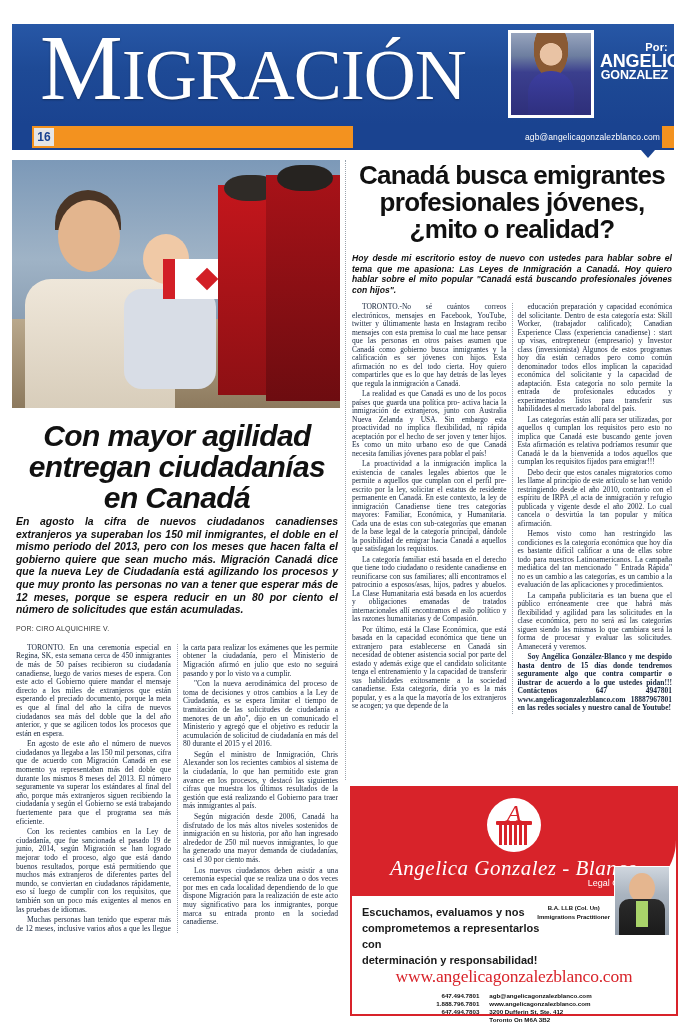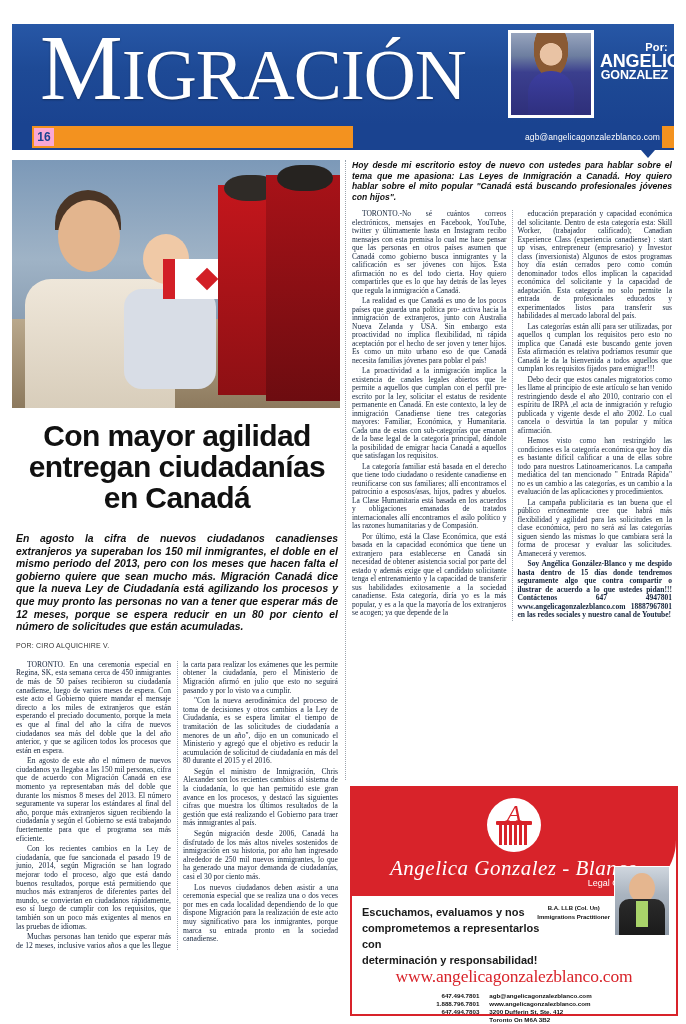--- a/index.html
+++ b/index.html
@@ -74,21 +74,21 @@
   .author-by .l3{font-size:12.5px;letter-spacing:-.2px;}
 
   .mast-bar{
     position:absolute;left:12px;top:124px;width:662px;height:26px;
     background:#1a4390;
   }
   .bar-orange{
     position:absolute;left:20px;top:2px;height:22px;width:321px;background:#f3921f;
   }
   .bar-pagenum{
-    position:absolute;left:22px;top:4px;width:20px;height:18px;background:#f9a8d4;
+    position:absolute;left:22px;top:4px;width:20px;height:18px;background:#e5e5e5;
     color:#1a4390;font-family:"Liberation Sans", sans-serif;font-weight:bold;font-size:12px;
     text-align:center;line-height:18px;
   }
   .bar-date{
     position:absolute;left:48px;top:5px;
     color:#ffffff;font-family:"Liberation Sans", sans-serif;font-weight:bold;font-size:11.5px;
     line-height:16px;white-space:nowrap;
   }
   .bar-right{
     position:absolute;right:14px;top:2px;height:22px;
@@ -137,21 +137,21 @@
   .photo .rcmp2{position:absolute;right:0%;top:6%;width:74px;height:226px;
     background:linear-gradient(180deg,#a81218 0%,#6d0c10 100%);}
   .photo .hat1{position:absolute;right:19%;top:6%;width:54px;height:26px;border-radius:50%/60%;
     background:#2f2b27;}
   .photo .hat2{position:absolute;right:2%;top:2%;width:56px;height:26px;border-radius:50%/60%;
     background:#262320;}
 
   .headline-left{
     font-family:"Liberation Sans", sans-serif;font-weight:bold;
     font-size:30px;line-height:31px;text-align:center;color:#111;
-    margin:12px 4px 20px 4px;letter-spacing:-.6px;
+    margin:12px 4px 3px 4px;letter-spacing:-.6px;font-style:italic;
   }
   .standfirst{
     font-family:"Liberation Sans", sans-serif;font-style:italic;font-weight:bold;
     font-size:10.4px;line-height:12.6px;color:#111;text-align:justify;margin:0 4px 8px 4px;
   }
   .byline{
     font-family:"Liberation Sans", sans-serif;font-size:7px;color:#333;
     margin:0 4px 6px 4px;letter-spacing:.2px;
   }
   .body-2col{column-count:2;column-gap:12px;column-rule:1px dotted #9aa3ad;margin:12px 4px;}
@@ -321,20 +321,25 @@
       <p>"Con la nueva aerodinámica del proceso de toma de decisiones y otros cambios a la Ley de Ciudadanía, es se espera limitar el tiempo de tramitación de las solicitudes de ciudadanía a menores de un año", dijo en un comunicado el Ministerio y agregó que el objetivo es reducir la acumulación de solicitud de ciudadanía en más del 80 durante el 2015 y el 2016.</p>
       <p>Según el ministro de Inmigración, Chris Alexander son los recientes cambios al sistema de la ciudadanía, lo que han permitido este gran avance en los procesos, y destacó las siguientes cifras que muestra los últimos resultados de la gestión que está realizando el Gobierno para traer más inmigrantes al país.</p>
       <p>Según migración desde 2006, Canadá ha disfrutado de los más altos niveles sostenidos de inmigración en su historia, por año han ingresado alrededor de 250 mil nuevos inmigrantes, lo que ha generado una mayor demanda de ciudadanías, casi el 30 por ciento más.</p>
       <p>Los nuevos ciudadanos deben asistir a una ceremonia especial que se realiza una o dos veces por mes en cada localidad dependiendo de lo que dispone Migración para la realización de este acto muy significativo para los inmigrantes, porque marca su entrada pronto en la sociedad canadiense.</p>
     </div>
   </div>
 
   <div class="v-divider"></div>
 
   <div class="right-col">
+    <div class="headline-right">
+      <div>Canadá busca emigrantes</div>
+      <div>profesionales jóvenes,</div>
+      <div>¿mito o realidad?</div>
+    </div>
     <div class="standfirst-right">Hoy desde mi escritorio estoy de nuevo con ustedes para hablar sobre el tema que me apasiona: Las Leyes de Inmigración a Canadá.  Hoy quiero hablar sobre el mito popular "Canadá está buscando profesionales jóvenes con hijos".</div>
 
     <div class="body-2col-r">
       <p>TORONTO.-No sé cuántos correos electrónicos, mensajes en Facebook, YouTube, twitter y últimamente hasta en Instagram recibo mensajes con esta premisa lo cual me hace pensar que las personas en otros países asumen que Canadá como gobierno busca inmigrantes y la calificación es ser jóvenes con hijos. Esta afirmación no es del todo cierta.  Hoy quiero compartirles que es lo que hay detrás de las leyes que regula la inmigración a Canadá.</p>
       <p>La realidad es que Canadá es uno de los pocos países que guarda una política pro- activa hacia la inmigración de extranjeros, junto con Australia Nueva Zelanda y USA.  Sin embargo esta proactividad no implica flexibilidad, ni rápida aceptación por el hecho de ser joven y tener hijos. Es como un mito urbano eso de que Canadá necesita familias jóvenes para poblar el país!</p>
       <p>La proactividad a la inmigración implica la existencia de canales legales abiertos que le permite a aquellos que cumplan con el perfil pre-escrito por la ley, solicitar el estatus de residente permanente en Canadá. En este contexto, la ley de inmigración Canadiense tiene tres categorías mayores: Familiar, Económica, y Humanitaria. Cada una de estas con sub-categorías que emanan de la base legal de la categoría principal, dándole la posibilidad de emigrar hacia Canadá a aquellos que satisfagan los requisitos.</p>
       <p>La categoría familiar está basada en el derecho que tiene todo ciudadano o residente canadiense en reunificarse con sus familiares; allí encontramos el patrocinio a esposos/asas, hijos, padres y abuelos. La Clase Humanitaria está basada en los acuerdos y obligaciones emanadas de tratados internacionales allí encontramos el asilo político y las razones humanitarias y de Compasión.</p>
       <p>Por último, está la Clase Económica, que está basada en la capacidad económica que tiene un extranjero para establecerse en Canadá sin necesidad de obtener asistencia social por parte del estado y además exige que el candidato solicitante tenga el entrenamiento y la capacidad de transferir sus habilidades exitosamente a la sociedad canadiense. Esta categoría, diría yo es la más popular, y es a la que la mayoría de los extranjeros se acogen; ya que depende de la</p>
       <p>educación preparación y capacidad económica del solicitante. Dentro de esta categoría esta: Skill Worker, (trabajador calificado); Canadian Experience Class (experiencia canadiense) : start up visas, entrepreneur (empresario)  y Investor class (inversionista)  Algunos de estos programas hoy día  están cerrados pero como común denominador todos ellos implican la  capacidad económica del solicitante y  la capacidad de adaptación. Esta categoría no solo permite la entrada de profesionales educados y experimentados listos para transferir sus habilidades al mercado laboral del país.</p>
       <p>Las categorías están allí  para ser utilizadas, por aquellos q cumplan los requisitos pero esto no implica que Canadá este buscando gente joven   Esta afirmación es relativa podríamos resumir que Canadá le da la bienvenida a todos aquellos que cumplan los requisitos fijados para emigrar!!!</p>

